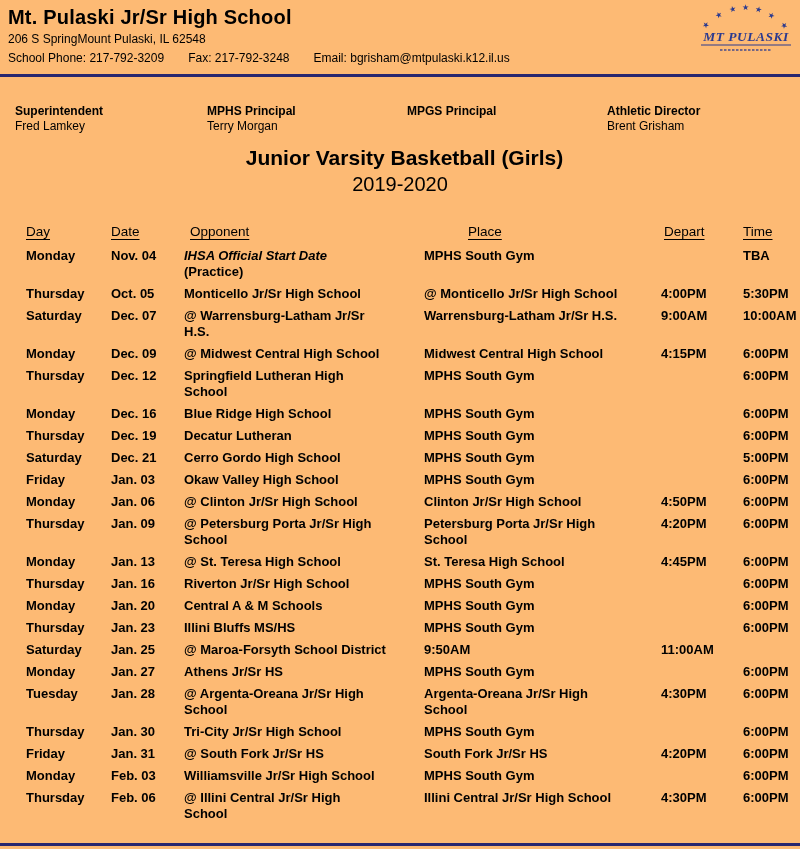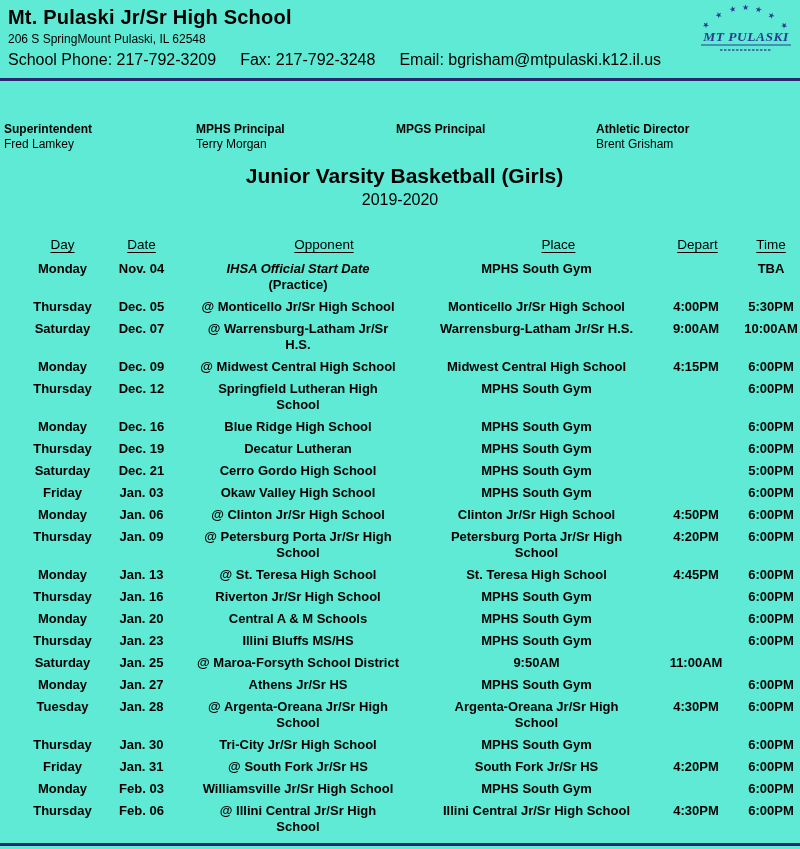--- a/index.html
+++ b/index.html
@@ -1,44 +1,44 @@
 <!DOCTYPE html>
 <html style="--accent: #29276f;"><head>
 <meta charset="utf-8">
 <style>
   html, body { margin: 0; padding: 0; background: #ffffff; }
   body { width: 800px; font-family: "Liberation Sans", sans-serif; color: #000; }
-  .page { position: relative; width: 800px; height: 849px; overflow: hidden; background: #5eead4; }
+  .page { position: relative; width: 800px; height: 849px; overflow: hidden; background: #fdba74; }
 
   
   .school-name { font-size: 20px; font-weight: bold; padding: 6px 0 0 8px; letter-spacing: 0.2px; }
   .addr { font-size: 12px; padding: 3px 0 0 8px; }
   .addr span { }
-  .contact { font-size: 16px; padding: 5px 16px 0 8px; }
+  .contact { font-size: 12px; padding: 5px 16px 0 8px; }
   .contact span { margin-right: 24px; }
   .rule { height: 3px; background: var(--accent, #29276f); }
   .rule-top { margin-top: 9px; }
   .rule-bottom { position: absolute; left: 0; right: 0; bottom: 3px; }
 
   .logo { position: absolute; top: 2px; right: 4px; width: 100px; height: 54px; }
 
   
-  .staff { display: grid; grid-template-columns: 192px 200px 200px auto; padding-left: 4px; margin-top: 41px; }
+  .staff { display: grid; grid-template-columns: 192px 200px 200px auto; padding-left: 15px; margin-top: 27px; }
   .staff-title { font-size: 12px; font-weight: bold; }
   .staff-name { font-size: 12px; margin-top: 1px; }
 
   
   .event-title { font-size: 21px; font-weight: bold; text-align: center; margin: 13px 0 0 9px; }
-  .season { font-size: 16px; text-align: center; margin-top: 3px; }
-
-  
-  .thead, .row { display: grid; grid-template-columns: 85px 73px 240px 237px 82px 68px; padding-left: 20px; text-align: center; }
+  .season { font-size: 20px; text-align: center; margin-top: 3px; }
+
+  
+  .thead, .row { display: grid; grid-template-columns: 85px 73px 240px 237px 82px 68px; padding-left: 26px; }
   .thead { margin-top: 28px; font-size: 13.5px; }
   .hc { text-decoration: underline; text-underline-offset: 3px; }
-  .h-opp { padding-left: 6px; margin-left: 46px; }
+  .h-opp { padding-left: 6px; }
   .h-place { padding-left: 44px; }
   .h-depart { padding-left: 3px; text-decoration: underline; }
 
   .tbody { margin-top: 9px; }
   .row { padding-bottom: 6px; }
   .cell { font-size: 13px; font-weight: bold; line-height: 16px; white-space: pre-line; }
   .italic { font-style: italic; }
   .note-line { display: block; }
 </style>
 </head>
@@ -109,23 +109,23 @@
       <div class="row">
         <div class="cell c-day">Monday</div>
         <div class="cell c-date">Nov. 04</div>
         <div class="cell c-opp"><span class="italic">IHSA Official Start Date</span><span class="note-line">(Practice)</span></div>
         <div class="cell c-place">MPHS South Gym</div>
         <div class="cell c-depart"></div>
         <div class="cell c-time">TBA</div>
       </div>
       <div class="row">
         <div class="cell c-day">Thursday</div>
-        <div class="cell c-date">Dec. 05</div>
+        <div class="cell c-date">Oct. 05</div>
+        <div class="cell c-place">Monticello Jr/Sr High School</div>
         <div class="cell c-opp"><span>@ Monticello Jr/Sr High School</span></div>
-        <div class="cell c-place">Monticello Jr/Sr High School</div>
         <div class="cell c-depart">4:00PM</div>
         <div class="cell c-time">5:30PM</div>
       </div>
       <div class="row">
         <div class="cell c-day">Saturday</div>
         <div class="cell c-date">Dec. 07</div>
         <div class="cell c-opp"><span>@ Warrensburg-Latham Jr/Sr
 H.S.</span></div>
         <div class="cell c-place">Warrensburg-Latham Jr/Sr H.S.</div>
         <div class="cell c-depart">9:00AM</div>

